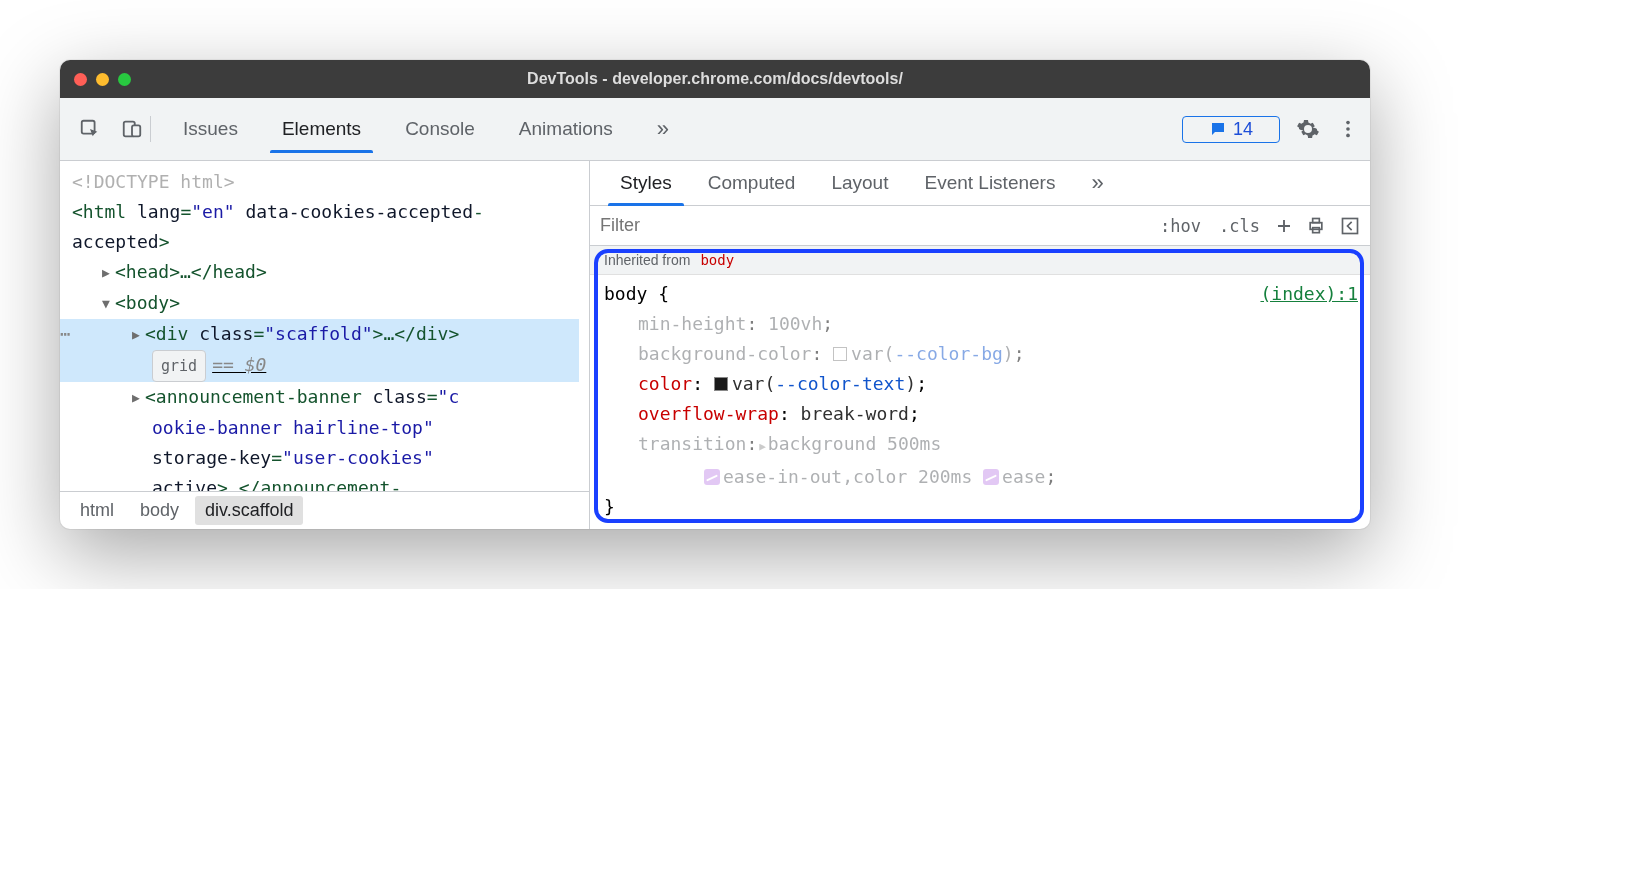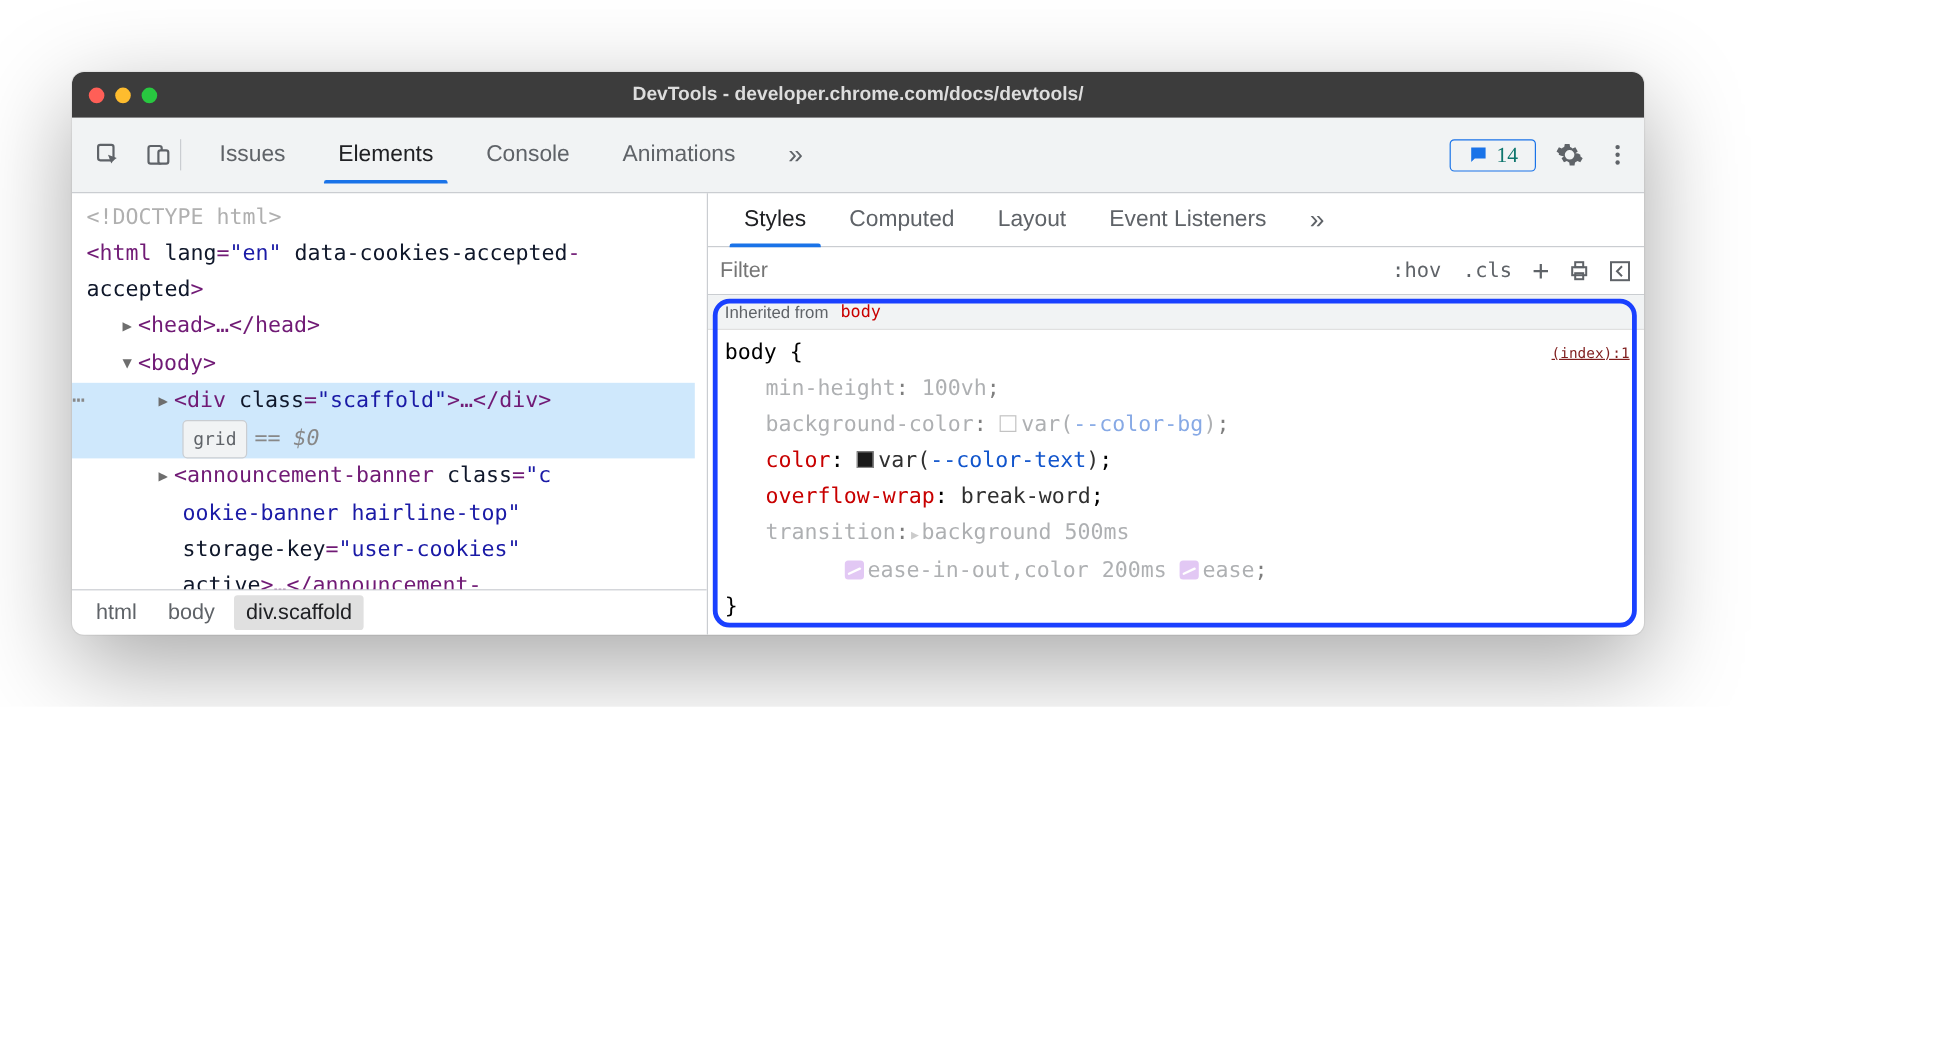--- a/index.html
+++ b/index.html
@@ -13,33 +13,33 @@
 .dot.green { background: #28c840; }
 .title { position: absolute; left: 0; right: 0; text-align: center; color: #ddd; font-size: 16px; font-weight: 600; pointer-events: none; }
 .toolbar { height: 63px; background: #f1f3f4; border-bottom: 1px solid #cacdd1; display: flex; align-items: center; padding: 0 10px 0 18px; }
 .tb-left { display: flex; align-items: center; gap: 18px; }
 .tb-divider { width: 1px; height: 26px; background: #cacdd1; margin: 0 10px 0 6px; }
 .tabs { display: flex; align-items: center; gap: 0; flex: 1; }
 .tab { padding: 0 22px; height: 47px; display: flex; align-items: center; font-size: 19px; color: #5f6368; cursor: pointer; position: relative; }
 .tab.active { color: #202124; }
 .tab.active::after { content: ""; position: absolute; left: 10px; right: 10px; bottom: 0; height: 3px; background: #1a73e8; border-radius: 2px 2px 0 0; }
 .tb-right { display: flex; align-items: center; gap: 16px; margin-left: auto; }
-.issues-badge { display: flex; align-items: center; gap: 6px; border: 1px solid #1a73e8; border-radius: 4px; padding: 2px 14px; color: #0f766e; font-size: 18px; font-weight: 500; font-family: Liberation Serif, serif; }
+.issues-badge { display: flex; align-items: center; gap: 6px; border: 1px solid #1a73e8; border-radius: 4px; padding: 2px 26px; color: #1d4ed8; font-size: 18px; font-weight: 500; }
 .icon { display: inline-flex; align-items: center; justify-content: center; width: 24px; height: 24px; color: #5f6368; }
 .main { display: flex; height: 368px; }
 .left-panel { width: 530px; border-right: 1px solid #cacdd1; display: flex; flex-direction: column; overflow: hidden; }
 .right-panel { flex: 1; display: flex; flex-direction: column; position: relative; overflow: hidden; }
 .dom { flex: 1; padding: 6px 10px 6px 12px; font-family: Menlo, Monaco, monospace; font-size: 18px; line-height: 30px; overflow: hidden; position: relative; }
 .dom-line { white-space: nowrap; }
 .indent1 { padding-left: 30px; }
 .indent2 { padding-left: 60px; }
-.indent3 { padding-left: 80px; }
+.indent3 { padding-left: 80px; text-decoration: underline; }
 .wrap { padding-left: 80px; }
 .tri { display: inline-block; width: 13px; color: #6e6e6e; font-size: 13px; vertical-align: 1px; }
-.tag { color: #701a75; }
+.tag { color: #14532d; }
 .attr-name { color: #0f172a; }
 .attr-val { color: #1a1aa6; }
 .comment { color: #b0b0b0; }
 .selected-row { background: #cfe8fc; margin-left: -12px; padding-left: 12px; position: relative; }
 .row-dots { position: absolute; left: 0; top: 0; color: #888; font-size: 18px; padding-left: 0; }
 .badge { display: inline-block; background: #f1f3f4; border: 1px solid #cacdd1; border-radius: 4px; padding: 0 8px; font-size: 15px; color: #5f6368; margin-right: 6px; }
 .eq0 { color: #888; font-style: italic; }
 .crumbs { border-top: 1px solid #cacdd1; height: 38px; display: flex; align-items: center; gap: 6px; padding: 0 10px; font-size: 18px; color: #5f6368; }
 .crumb { padding: 4px 10px; cursor: pointer; }
 .crumb.active { background: #e0e0e0; border-radius: 3px; color: #202124; }
@@ -49,21 +49,21 @@
 .sub-tab.active::after { content: ""; position: absolute; left: 6px; right: 6px; bottom: 0; height: 3px; background: #1a73e8; border-radius: 2px 2px 0 0; }
 .filter-row { height: 40px; border-bottom: 1px solid #cacdd1; display: flex; align-items: center; padding: 0 8px 0 10px; gap: 10px; }
 .filter-input { border: none; outline: none; font-size: 18px; color: #5f6368; flex: 1; background: transparent; font-family: inherit; }
 .filter-btn { font-size: 17px; color: #5f6368; font-family: Menlo, monospace; cursor: pointer; padding: 0 4px; }
 .highlight-box { position: absolute; border: 4px solid #1a40ff; border-radius: 14px; left: 4px; right: 6px; top: 88px; bottom: 6px; pointer-events: none; z-index: 5; }
 .styles-body { flex: 1; overflow: hidden; position: relative; }
 .inherit-header { background: #f1f3f4; border-bottom: 1px solid #e0e0e0; padding: 6px 14px; font-size: 14px; color: #5f6368; display: flex; gap: 10px; }
 .inherit-header .sel { color: #c80000; font-family: Menlo, monospace; }
 .rule { padding: 4px 12px 6px 14px; font-family: Menlo, Monaco, monospace; font-size: 18px; line-height: 30px; }
 .rule-top { display: flex; justify-content: space-between; }
-.rule-link { color: #7f1d1d; text-decoration: underline; font-size: 12px; cursor: pointer; }
+.rule-link { color: #15803d; text-decoration: underline; font-size: 18px; cursor: pointer; }
 .prop { padding-left: 34px; }
 .prop-name { color: #c80000; }
 .text-val { color: #303030; }
 .greyed { opacity: 0.5; }
 .greyed .prop-name { color: #5f6368; }
 .greyed .text-val { color: #5f6368; }
 .var-name { color: #1155cc; }
 .swatch { display: inline-block; width: 14px; height: 14px; border: 1px solid #888; vertical-align: -1px; margin-right: 4px; }
 .swatch.white { background: #fff; }
 .swatch.dark { background: #1a1a1a; }

